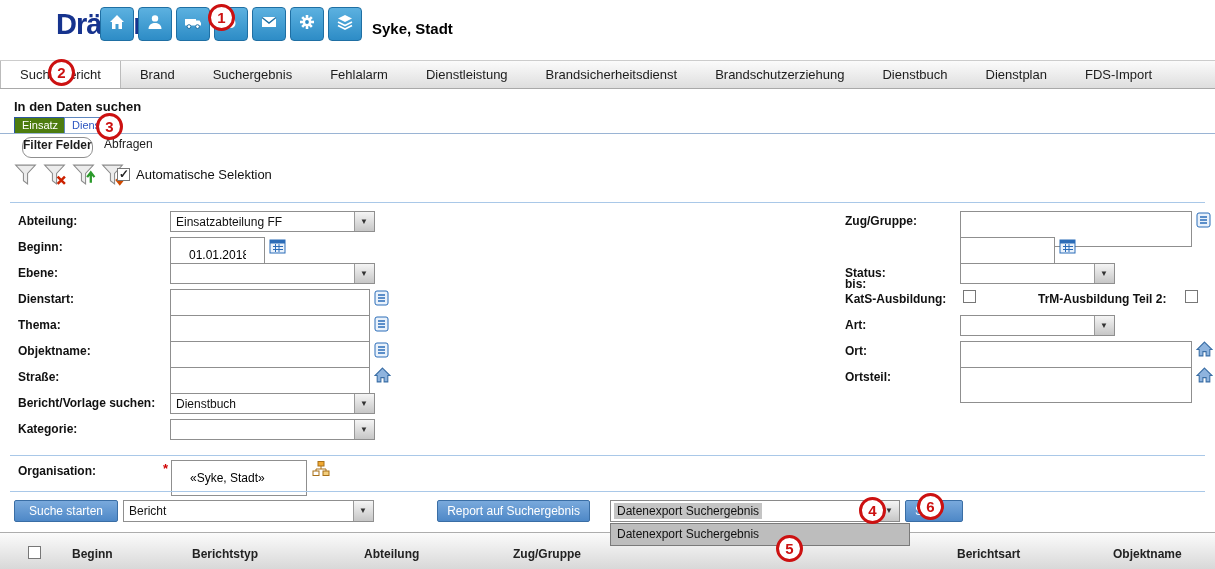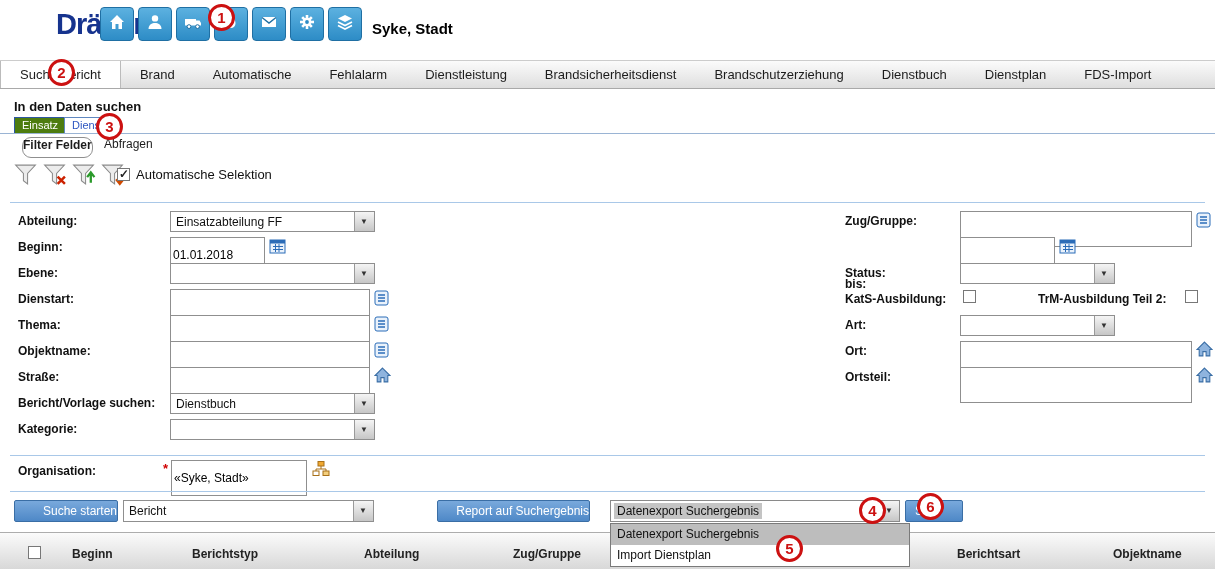--- a/index.html
+++ b/index.html
@@ -30,30 +30,30 @@
 
   
   .filter-icons { position:absolute; left:12px; top:162px; display:flex; gap:3px; }
   .ficon { width:26px; height:25px; display:flex; align-items:center; justify-content:center; }
   .checkbox { position:absolute; width:13px; height:13px; background:#fff; border:1px solid #777; }
   .checkbox.checked::after { content:"✓"; position:absolute; left:1px; top:-2px; font-size:12px; color:#222; font-weight:bold; }
   .plain-label { position:absolute; font-size:13px; color:#111; }
 
   
   .lab { position:absolute; font-size:12px; font-weight:bold; color:#111; white-space:nowrap; }
-  .inp { position:absolute; height:36px; border:1px solid #8f8f8f; background:#fff; font-family:"Liberation Sans",sans-serif; font-size:12px; padding:0 2px; }
+  .inp { position:absolute; height:36px; border:1px solid #8f8f8f; background:#fff; font-family:"Liberation Sans",sans-serif; font-size:12px; padding:0 18px; }
   .sel { position:absolute; height:21px; border:1px solid #8f8f8f; background:#fff; }
   .sel .sv { position:absolute; left:5px; top:3px; font-size:12px; color:#111; white-space:nowrap; }
   .sarrow { position:absolute; right:0; top:0; bottom:0; width:20px; background:linear-gradient(#f5f5f5,#c6c6c6); border-left:1px solid #9a9a9a; }
   .sarrow::after { content:"▼"; position:absolute; left:5px; top:5px; font-size:8px; color:#333; }
   .ficon-abs { position:absolute; width:18px; height:18px; }
   .req { position:absolute; color:#d00000; font-size:13px; font-weight:bold; }
 
   
-  .btn-blue { position:absolute; height:22px; background:linear-gradient(#79a9dc,#4e88c7); border:1px solid #3a6ea5; border-radius:2px; color:#fff; font-size:12px; text-align:right; line-height:20px; cursor:default; white-space:nowrap; }
+  .btn-blue { position:absolute; height:22px; background:linear-gradient(#79a9dc,#4e88c7); border:1px solid #3a6ea5; border-radius:2px; color:#fff; font-size:12px; text-align:center; line-height:20px; cursor:default; white-space:nowrap; }
   .btn-blue.left { text-align:left; padding-left:9px; }
   .combo { position:absolute; height:22px; border:1px solid #8a8a8a; background:#fff; }
   .combo .cval { position:absolute; left:3px; top:2px; font-size:12px; color:#111; background:#c4c4c4; padding:1px 3px; white-space:nowrap; }
   .droplist { position:absolute; left:610px; top:523px; width:300px; background:#fff; border:1px solid #7a7a7a; z-index:30; }
   .dropitem { height:21px; line-height:21px; font-size:12px; padding-left:6px; color:#111; white-space:nowrap; }
   .dropitem.hl { background:#bdbdbd; }
 
   
   .thead { position:absolute; left:0; top:532px; width:1215px; height:37px; background:linear-gradient(#fbfbfb,#d8d8d8); border-top:1px solid #adadad; }
   .th { position:absolute; top:14px; font-size:12px; font-weight:bold; color:#222; white-space:nowrap; }
@@ -116,21 +116,21 @@
             <path d="M3 10 L10 13.5 L17 10" stroke="#fff" stroke-width="1.7" fill="none"></path>
             <path d="M3 13.5 L10 17 L17 13.5" stroke="#fff" stroke-width="1.7" fill="none"></path>
           </svg></span>
     </div>
   </div>
   <div class="page-title">Syke, Stadt</div>
 
   <div class="tabbar">
     <div class="tab active">Suche/Bericht</div>
     <div class="tab">Brand</div>
-    <div class="tab">Automatische</div>
+    <div class="tab">Suchergebnis</div>
     <div class="tab">Fehlalarm</div>
     <div class="tab">Dienstleistung</div>
     <div class="tab">Brandsicherheitsdienst</div>
     <div class="tab">Brandschutzerziehung</div>
     <div class="tab">Dienstbuch</div>
     <div class="tab">Dienstplan</div>
     <div class="tab">FDS-Import</div>
   </div>
 
   <div class="section-title">In den Daten suchen</div>
@@ -328,21 +328,20 @@
     <span class="th" style="left:72px;">Beginn</span>
     <span class="th" style="left:192px;">Berichtstyp</span>
     <span class="th" style="left:364px;">Abteilung</span>
     <span class="th" style="left:513px;">Zug/Gruppe</span>
     <span class="th" style="left:957px;">Berichtsart</span>
     <span class="th" style="left:1113px;">Objektname</span>
   </div>
 
   <div class="droplist">
     <div class="dropitem hl">Datenexport Suchergebnis</div>
-    <div class="dropitem">Import Dienstplan</div>
   </div>
 
   <div class="ann" style="left:208px;top:4px;">1</div>
   <div class="ann" style="left:48px;top:59px;">2</div>
   <div class="ann" style="left:96px;top:113px;">3</div>
   <div class="ann" style="left:859px;top:497px;">4</div>
   <div class="ann" style="left:776px;top:535px;">5</div>
   <div class="ann" style="left:917px;top:493px;">6</div>
 
 </div>

